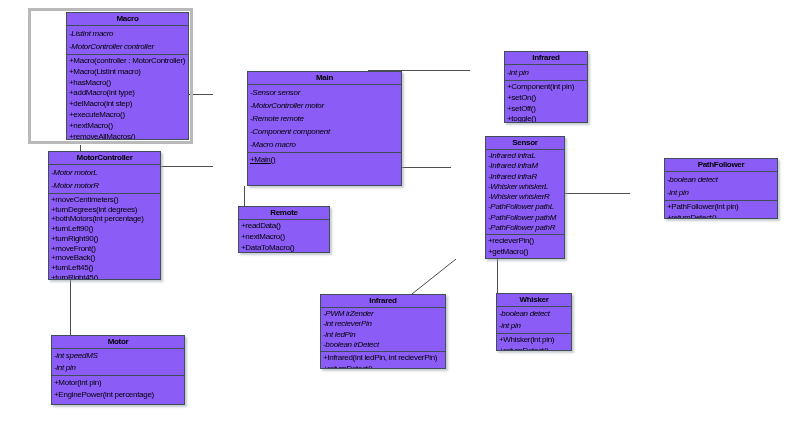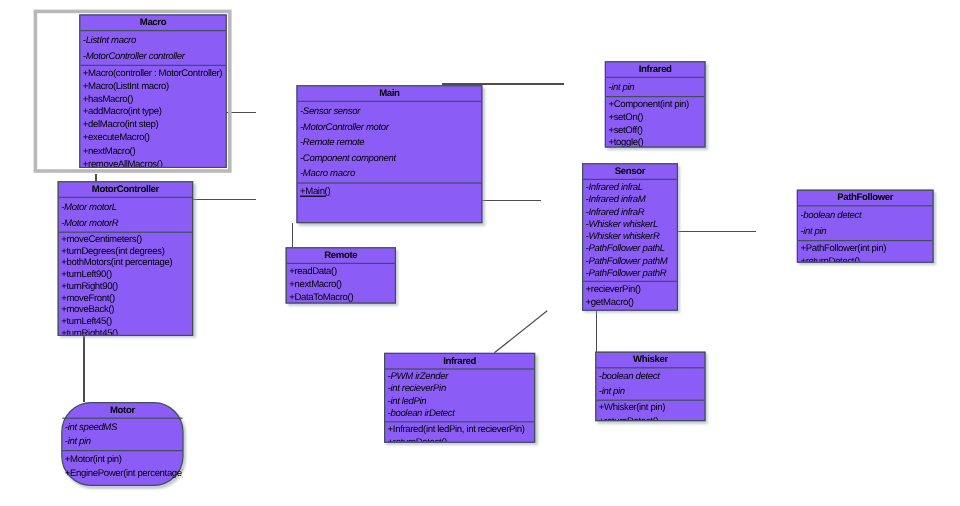--- a/index.html
+++ b/index.html
@@ -100,21 +100,21 @@
         <div class="row">+bothMotors(int percentage)</div>
         <div class="row">+turnLeft90()</div>
         <div class="row">+turnRight90()</div>
         <div class="row">+moveFront()</div>
         <div class="row">+moveBack()</div>
         <div class="row">+turnLeft45()</div>
         <div class="row">+turnRight45()</div>
       </div>
   </div>
 
-  <div class="uml c-motor" style="left:17px;top:335px;width:102px;height:70px;border-radius:25px;">
+  <div class="uml c-motor" style="left:17px;top:335px;width:134px;height:70px;">
     <div class="title">Motor</div>
     <div class="attrs">
         <div class="row">-int speedMS</div>
         <div class="row">-int pin</div>
       </div>
     <div class="methods">
         <div class="row">+Motor(int pin)</div>
         <div class="row">+EnginePower(int percentage)</div>
       </div>
   </div>
@@ -192,21 +192,21 @@
         <div class="row">-int recieverPin</div>
         <div class="row">-int ledPin</div>
         <div class="row">-boolean irDetect</div>
       </div>
     <div class="methods">
         <div class="row">+Infrared(int ledPin, int recieverPin)</div>
         <div class="row">+returnDetect()</div>
       </div>
   </div>
 
-  <div class="uml c-whisker" style="left:462px;top:293px;width:92px;height:58px;">
+  <div class="uml c-whisker" style="left:462px;top:293px;width:76px;height:58px;">
     <div class="title">Whisker</div>
     <div class="attrs">
         <div class="row">-boolean detect</div>
         <div class="row">-int pin</div>
       </div>
     <div class="methods">
         <div class="row">+Whisker(int pin)</div>
         <div class="row">+returnDetect()</div>
       </div>
   </div>

